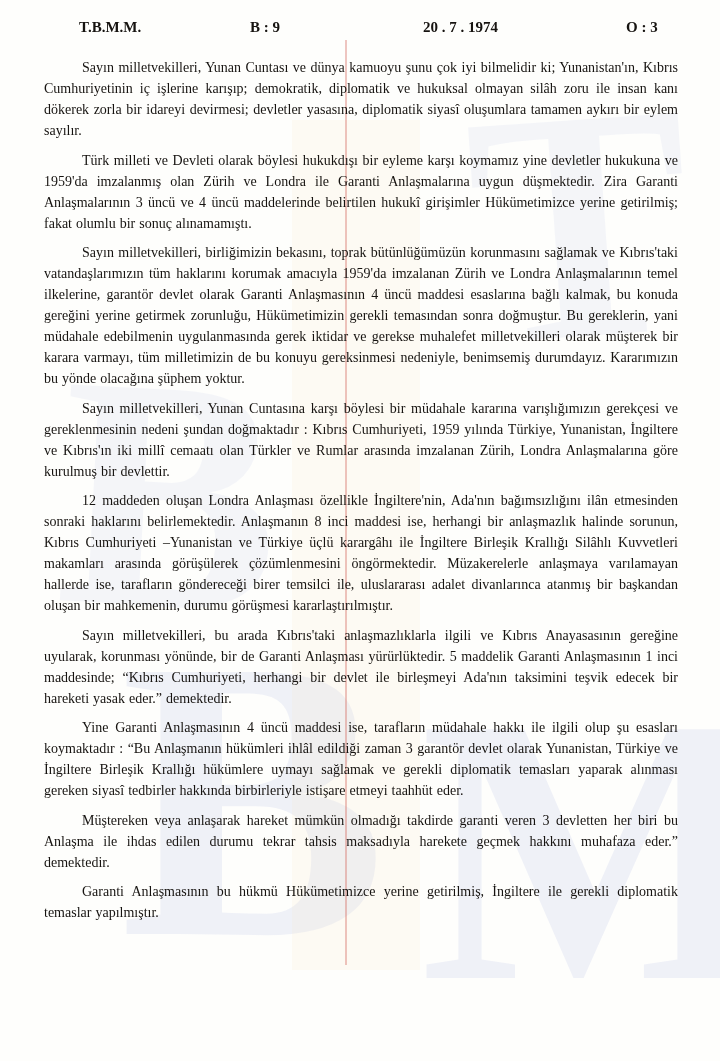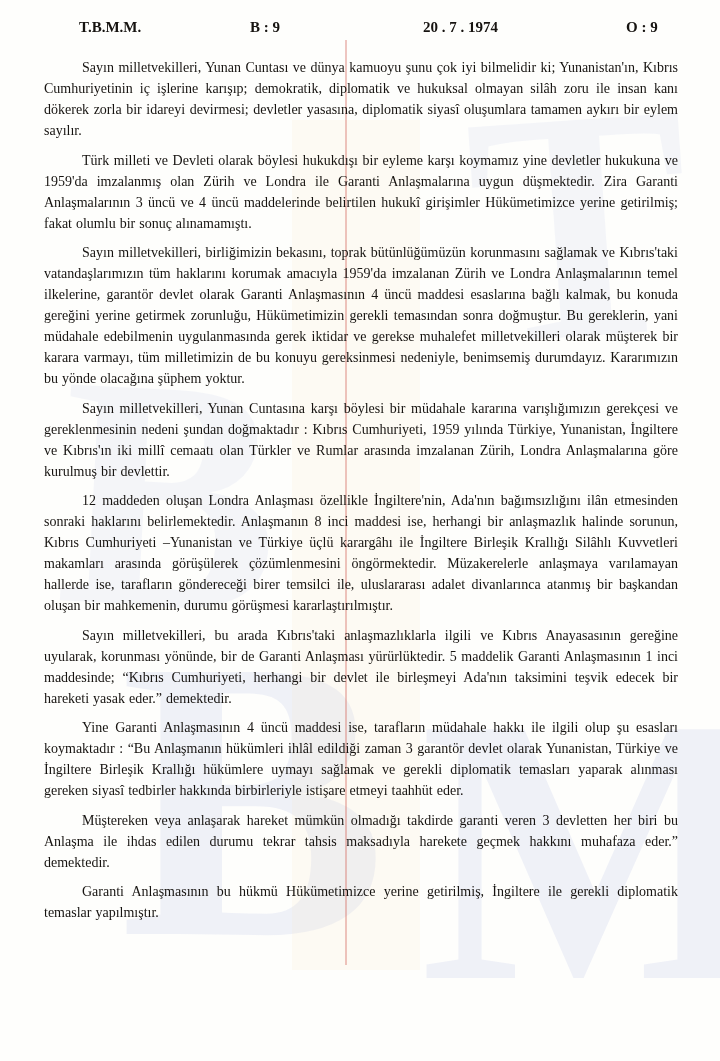--- a/index.html
+++ b/index.html
@@ -102,21 +102,21 @@
     <span class="watermark-letter wm-3">B</span>
     <span class="watermark-letter wm-4">M</span>
     <div class="warm-band"></div>
     <div class="scan-line"></div>
   </div>
 
   <div class="header">
     <span class="h-journal">T.B.M.M.</span>
     <span class="h-session">B : 9</span>
     <span class="h-date">20 . 7 . 1974</span>
-    <span class="h-sitting">O : 9</span>
+    <span class="h-sitting">O : 3</span>
   </div>
 
   <div class="body-text">
     <p>Sayın milletvekilleri, Yunan Cuntası ve dünya kamuoyu şunu çok iyi bilmelidir ki; Yunanistan'ın, Kıbrıs Cumhuriyetinin iç işlerine karışıp; demokratik, diplomatik ve hukuksal olmayan silâh zoru ile insan kanı dökerek zorla bir idareyi devirmesi; devletler yasasına, diplomatik siyasî oluşumlara tamamen aykırı bir eylem sayılır.</p>
     <p>Türk milleti ve Devleti olarak böylesi hukukdışı bir eyleme karşı koymamız yine devletler hukukuna ve 1959'da imzalanmış olan Zürih ve Londra ile Garanti Anlaşmalarına uygun düşmektedir. Zira Garanti Anlaşmalarının 3 üncü ve 4 üncü maddelerinde belirtilen hukukî girişimler Hükümetimizce yerine getirilmiş; fakat olumlu bir sonuç alınamamıştı.</p>
     <p>Sayın milletvekilleri, birliğimizin bekasını, toprak bütünlüğümüzün korunmasını sağlamak ve Kıbrıs'taki vatandaşlarımızın tüm haklarını korumak amacıyla 1959'da imzalanan Zürih ve Londra Anlaşmalarının temel ilkelerine, garantör devlet olarak Garanti Anlaşmasının 4 üncü maddesi esaslarına bağlı kalmak, bu konuda gereğini yerine getirmek zorunluğu, Hükümetimizin gerekli temasından sonra doğmuştur. Bu gereklerin, yani müdahale edebilmenin uygulanmasında gerek iktidar ve gerekse muhalefet milletvekilleri olarak müşterek bir karara varmayı, tüm milletimizin de bu konuyu gereksinmesi nedeniyle, benimsemiş durumdayız. Kararımızın bu yönde olacağına şüphem yoktur.</p>
     <p>Sayın milletvekilleri, Yunan Cuntasına karşı böylesi bir müdahale kararına varışlığımızın gerekçesi ve gereklenmesinin nedeni şundan doğmaktadır : Kıbrıs Cumhuriyeti, 1959 yılında Türkiye, Yunanistan, İngiltere ve Kıbrıs'ın iki millî cemaatı olan Türkler ve Rumlar arasında imzalanan Zürih, Londra Anlaşmalarına göre kurulmuş bir devlettir.</p>
     <p>12 maddeden oluşan Londra Anlaşması özellikle İngiltere'nin, Ada'nın bağımsızlığını ilân etmesinden sonraki haklarını belirlemektedir. Anlaşmanın 8 inci maddesi ise, herhangi bir anlaşmazlık halinde sorunun, Kıbrıs Cumhuriyeti –Yunanistan ve Türkiye üçlü karargâhı ile İngiltere Birleşik Krallığı Silâhlı Kuvvetleri makamları arasında görüşülerek çözümlenmesini öngörmektedir. Müzakerelerle anlaşmaya varılamayan hallerde ise, tarafların göndereceği birer temsilci ile, uluslararası adalet divanlarınca atanmış bir başkandan oluşan bir mahkemenin, durumu görüşmesi kararlaştırılmıştır.</p>
     <p>Sayın milletvekilleri, bu arada Kıbrıs'taki anlaşmazlıklarla ilgili ve Kıbrıs Anayasasının gereğine uyularak, korunması yönünde, bir de Garanti Anlaşması yürürlüktedir. 5 maddelik Garanti Anlaşmasının 1 inci maddesinde; “Kıbrıs Cumhuriyeti, herhangi bir devlet ile birleşmeyi Ada'nın taksimini teşvik edecek bir hareketi yasak eder.” demektedir.</p>
     <p>Yine Garanti Anlaşmasının 4 üncü maddesi ise, tarafların müdahale hakkı ile ilgili olup şu esasları koymaktadır : “Bu Anlaşmanın hükümleri ihlâl edildiği zaman 3 garantör devlet olarak Yunanistan, Türkiye ve İngiltere Birleşik Krallığı hükümlere uymayı sağlamak ve gerekli diplomatik temasları yaparak alınması gereken siyasî tedbirler hakkında birbirleriyle istişare etmeyi taahhüt eder.</p>

